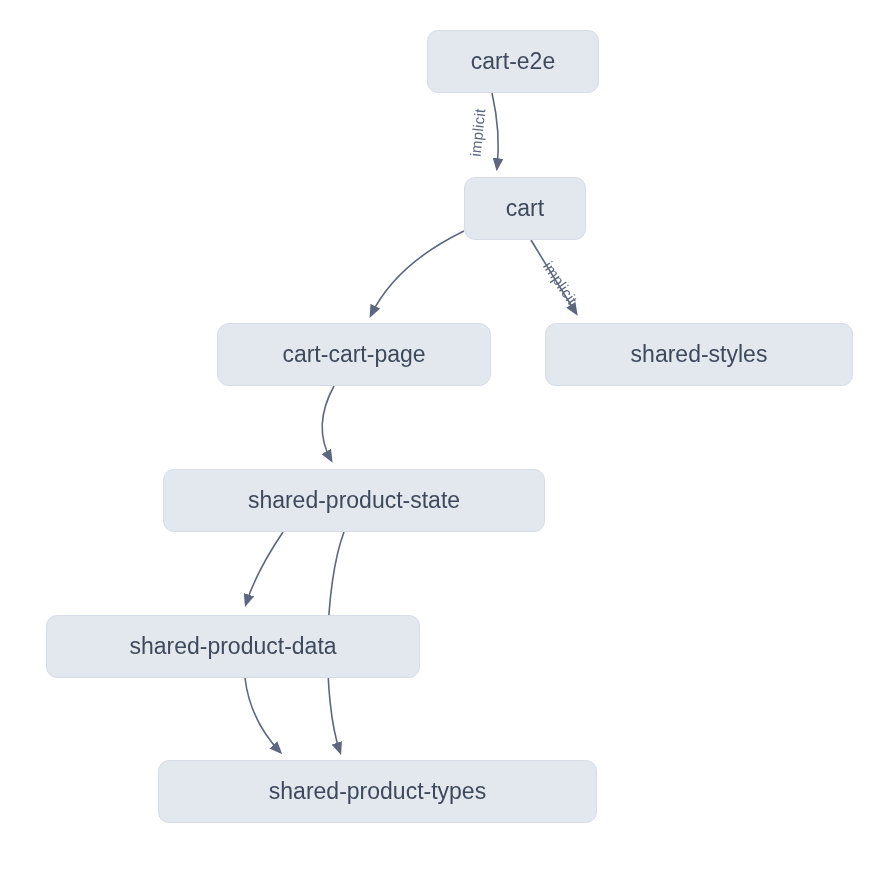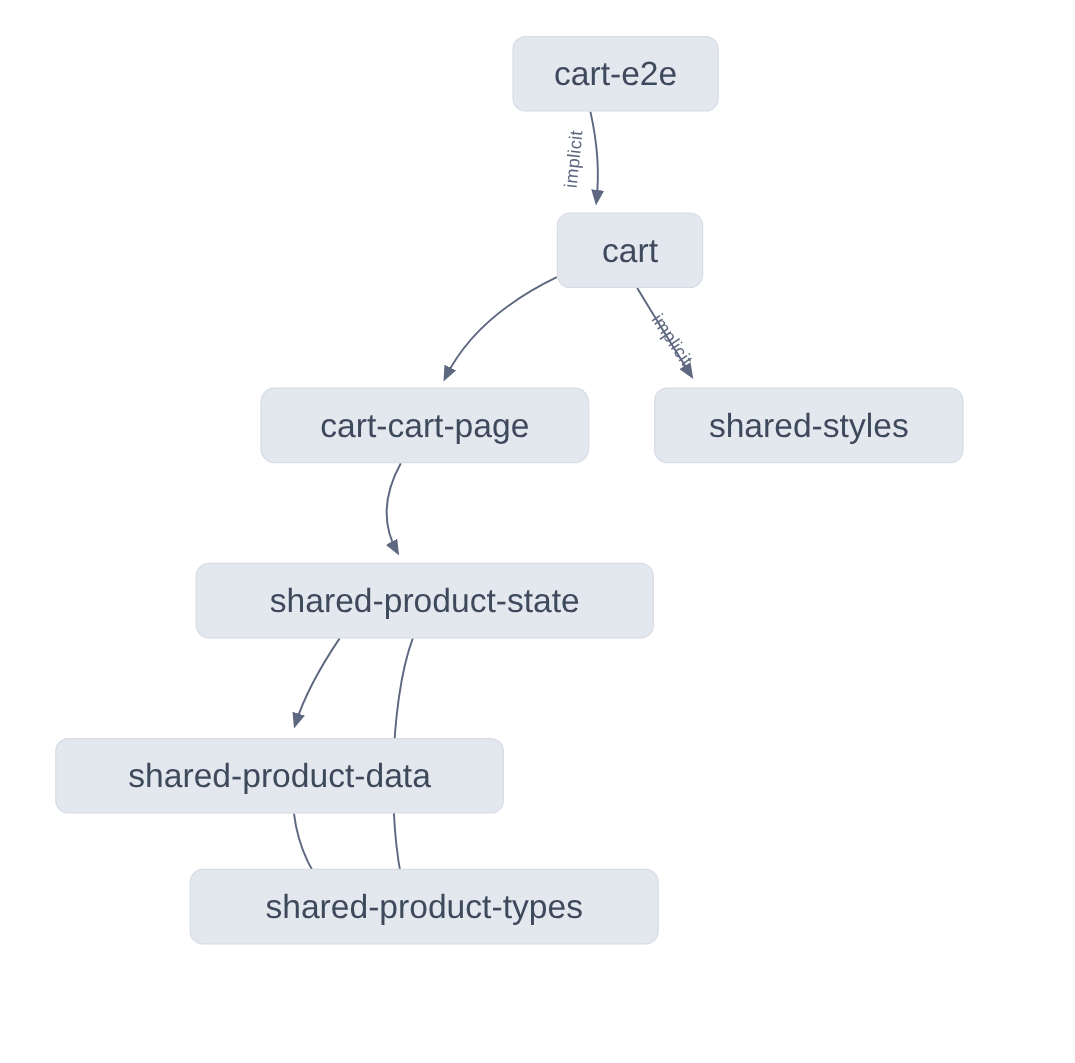--- a/index.html
+++ b/index.html
@@ -43,21 +43,21 @@
   .node {
     position: absolute;
     height: 63px;
     display: flex;
     align-items: center;
     justify-content: center;
     background: var(--node-fill);
     border: 1px solid var(--node-border);
     border-radius: 11px;
     color: var(--node-text);
-    font-size: 28px;
+    font-size: 23px;
     white-space: nowrap;
     cursor: pointer;
   }
 </style>
 </head>
 <body>
 
 <div class="canvas">
 
   <svg class="edges-svg" viewBox="0 0 896 886" xmlns="http://www.w3.org/2000/svg">
@@ -78,21 +78,21 @@
     <text class="edge-label" transform="translate(483,133) rotate(-84)">implicit</text>
     <text class="edge-label" transform="translate(556,286) rotate(56)">implicit</text>
   </svg>
 
   <div class="node" style="left:427px; top:30px; width:172px;">cart-e2e</div>
 
   <div class="node" style="left:464px; top:177px; width:122px;">cart</div>
 
   <div class="node" style="left:217px; top:323px; width:274px;border-radius:12px;">cart-cart-page</div>
 
-  <div class="node" style="left:545px; top:323px; width:258px;">shared-styles</div>
+  <div class="node" style="left:545px; top:323px; width:308px;">shared-styles</div>
 
   <div class="node" style="left:46px; top:615px; width:374px;">shared-product-data</div>
 
   <div class="node" style="left:163px; top:469px; width:382px;">shared-product-state</div>
 
-  <div class="node" style="left:158px; top:724px; width:391px;">shared-product-types</div>
+  <div class="node" style="left:158px; top:760px; width:439px;">shared-product-types</div>
 
 </div>
 
 </body></html>

